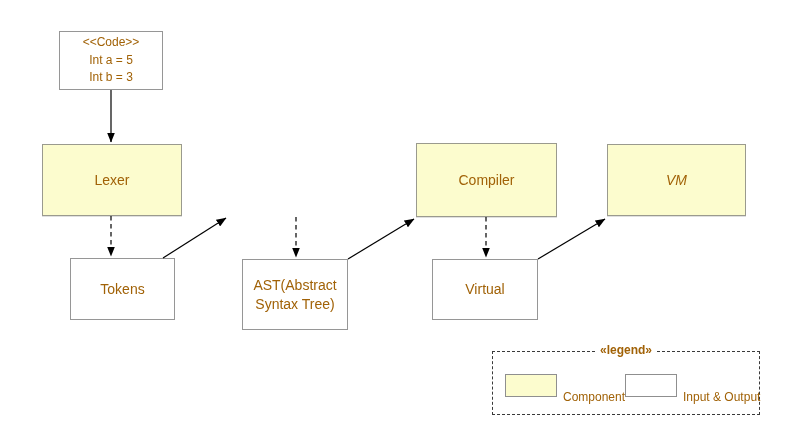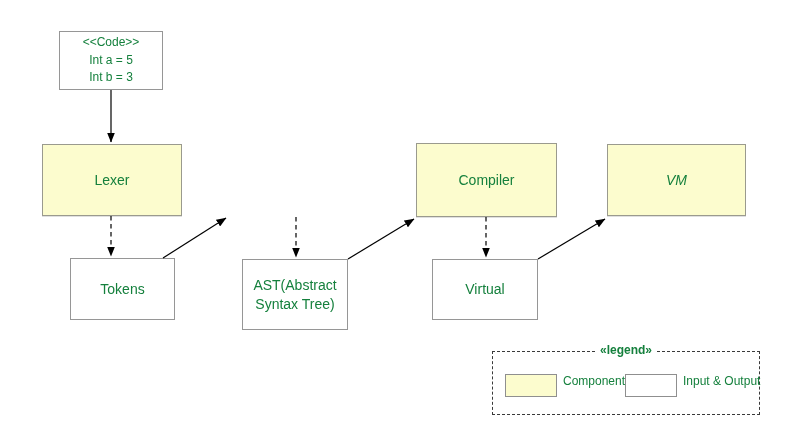--- a/index.html
+++ b/index.html
@@ -2,21 +2,21 @@
 <html><head>
 <meta charset="utf-8">
 <style>
   html, body { margin: 0; padding: 0; background: #ffffff; }
   .canvas {
     position: relative;
     width: 804px;
     height: 436px;
     background: #ffffff;
     font-family: "Liberation Sans", sans-serif;
-    color: #15803d;
+    color: #a16207;
     overflow: hidden;
   }
   .box {
     position: absolute;
     box-sizing: border-box;
     display: flex;
     flex-direction: column;
     align-items: center;
     justify-content: center;
     text-align: center;
@@ -69,21 +69,21 @@
     position: absolute;
     box-sizing: border-box;
     width: 52px; height: 23px;
     border: 1px solid #8f8f8f;
     top: 22px;
   }
   .swatch-component { left: 12px; }
   .swatch-io { left: 132px; }
   .legend-label {
     position: absolute;
-    top: 22px;
+    top: 38px;
     font-size: 12px;
     white-space: nowrap;
   }
   .legend-label-component { left: 70px; }
   .legend-label-io { left: 190px; }
 </style>
 </head>
 <body>
 
 <div class="canvas">

